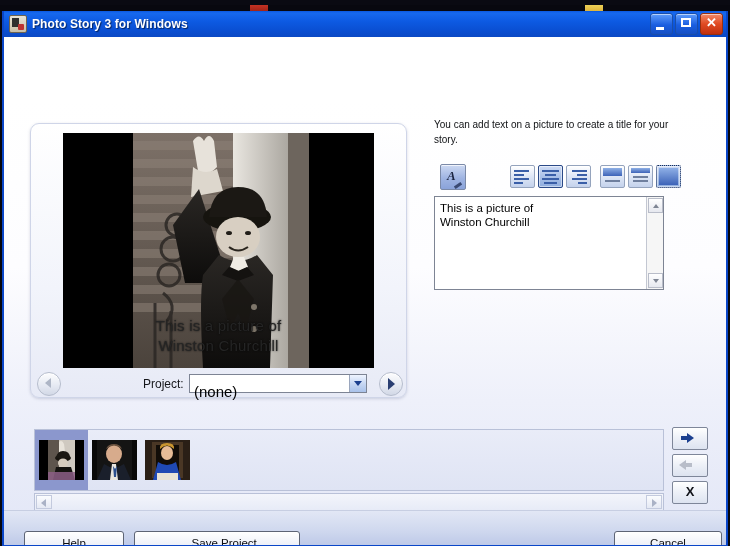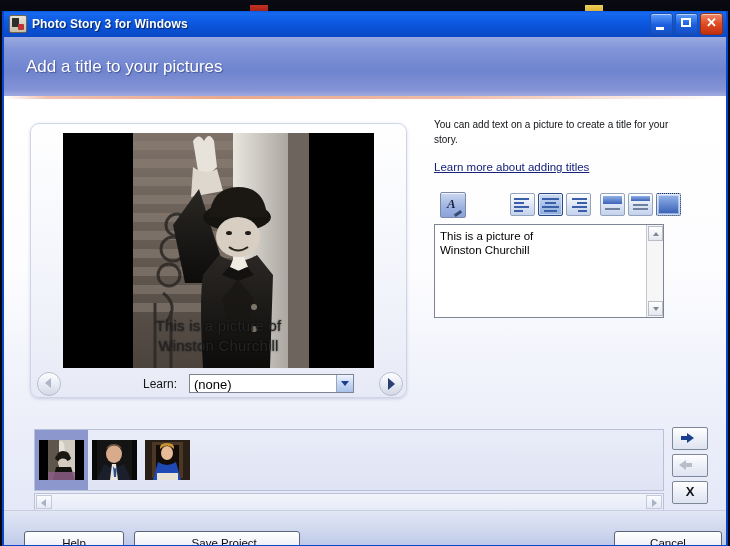--- a/index.html
+++ b/index.html
@@ -53,22 +53,22 @@
       border:1px solid #cfd5e8;border-radius:9px;box-shadow:0 1px 3px rgba(90,100,140,.25);}
   .photo{position:absolute;left:32px;top:9px;width:311px;height:235px;background:#000;overflow:hidden;}
   .photo .bar{position:absolute;top:0;height:100%;background:#000;z-index:3;}
   .photo .barL{left:0;width:70px;}
   .photo .barR{right:0;width:65px;}
   .pimg{position:absolute;left:70px;top:0;width:176px;height:235px;overflow:hidden;background:#111;}
   .ovl{position:absolute;left:0;right:0;bottom:12px;z-index:4;text-align:center;
       color:#252525;font-size:15px;line-height:20px;letter-spacing:.2px;
       text-shadow:0 0 2px rgba(0,0,0,.8);}
   .efflabel{position:absolute;left:112px;top:253px;font-size:12px;color:#15161a;}
-  .effsel{position:absolute;left:158px;top:250px;width:165px;height:19px;border:1px solid #7d8494;
-      background:#fff;box-sizing:border-box;font-size:13px;color:#000;padding:2px 0 0 4px;}
+  .effsel{position:absolute;left:158px;top:250px;width:178px;height:19px;border:1px solid #7d8494;
+      background:#fff;box-sizing:border-box;font-size:15px;color:#000;padding:8px 0 0 4px;}
   .effarrow{position:absolute;right:0;top:0;width:16px;height:17px;
       background:linear-gradient(180deg,#eff4ff,#c4d5f2 55%,#a9c2ea);border-left:1px solid #9aa6bd;}
   .effarrow:after{content:"";position:absolute;left:4px;top:6px;border-left:4px solid transparent;
       border-right:4px solid transparent;border-top:5px solid #1b3f8f;}
   .navcirc{position:absolute;top:248px;width:22px;height:22px;border-radius:50%;
       background:linear-gradient(180deg,#fdfdfe,#e6eaf3 55%,#d2d8e6);
       border:1px solid #b6bdcd;box-shadow:inset 0 1px 0 #fff;}
   .navcirc.prev{left:6px;}
   .navcirc.next{left:348px;}
   .navcirc .tri{position:absolute;left:7px;top:5px;width:0;height:0;}
@@ -164,24 +164,20 @@
       <span class="titletext">Photo Story 3 for Windows</span>
       <span class="wbtns">
         <span class="wbtn min"></span>
         <span class="wbtn max"></span>
         <span class="wbtn cls">
             <span>✕</span>
           </span>
       </span>
     </div>
 
-    <div class="header">
-      <div class="htitle">Add a title to your pictures</div>
-      <div class="hdrline"></div>
-    </div>
 
     <div class="content">
 
       <div class="lpane">
         <div class="previewbox">
 
           <div class="photo">
             <div class="bar barL"></div>
             <div class="bar barR"></div>
             <div class="pimg">
@@ -246,31 +242,30 @@
             </div>
           </div>
 
           <div class="navcirc prev">
               <span class="tri"></span>
             </div>
           <div class="navcirc next">
               <span class="tri"></span>
             </div>
 
-          <div class="efflabel">Learn:</div>
+          <div class="efflabel">Project:</div>
           <div class="effsel">
             <span>(none)</span>
             <span class="effarrow"></span>
           </div>
         </div>
       </div>
 
       <div class="rpane">
         <div class="rtext">You can add text on a picture to create a title for your story.</div>
-        <a class="rlink">Learn more about adding titles</a>
 
         <div class="tbar">
           <div class="fontbtn">
             <b>A</b>
               <i></i>
           </div>
 
           <div class="agrp h">
             <div class="abtn">
               <span class="ln" style="top:4px;width:15px;"></span>

